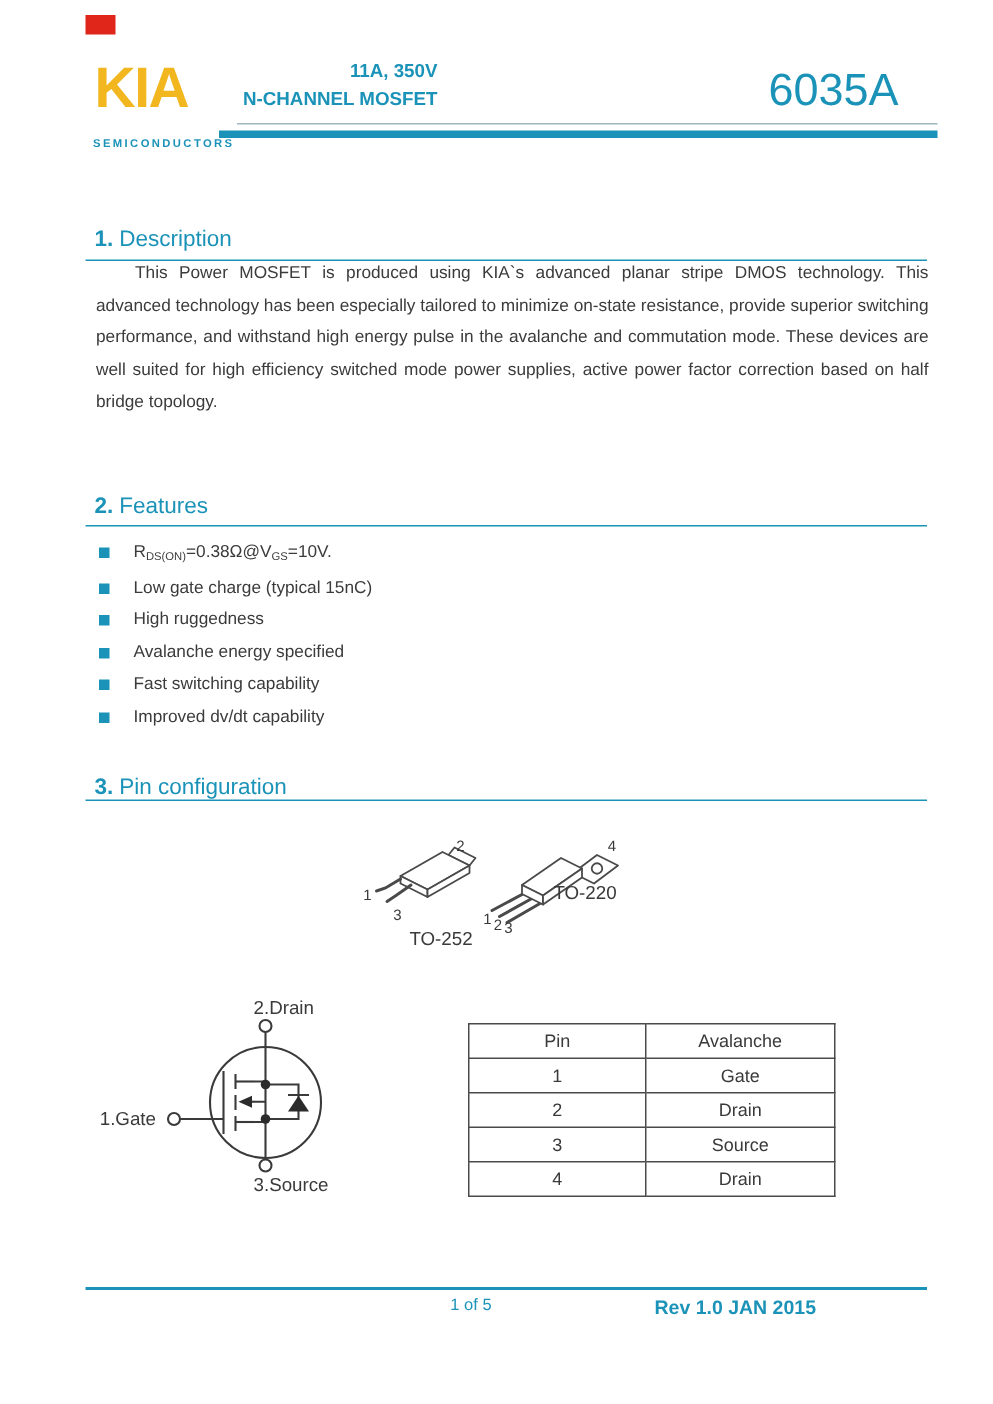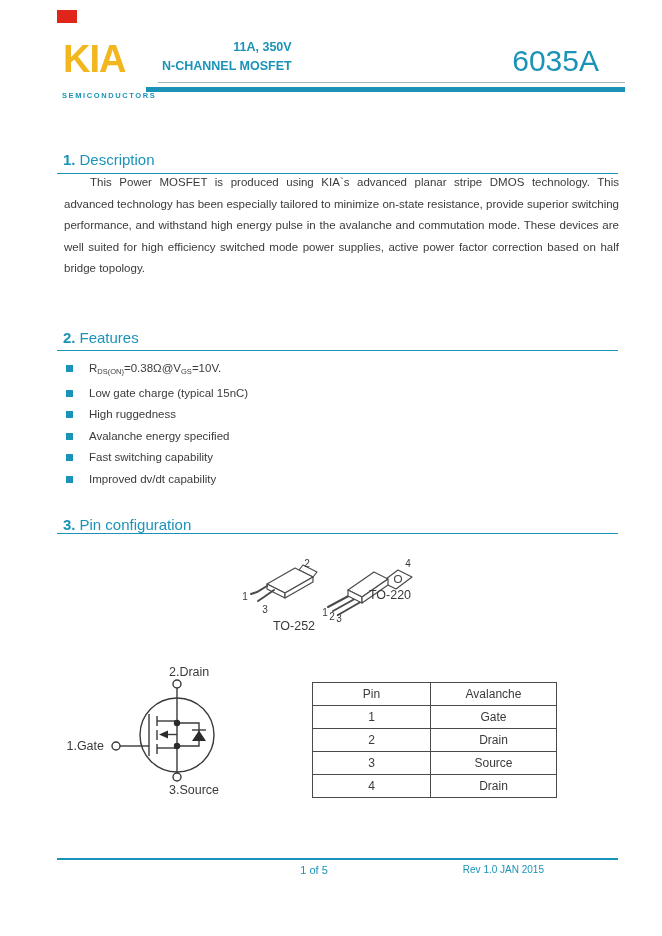--- a/index.html
+++ b/index.html
@@ -53,21 +53,21 @@
   .pin-table { position:absolute; left:312px; top:682px; border-collapse:collapse; }
   .pin-table td { border:1px solid #4a4a4a; font-size:12px; color:#3a3a3a;
                   text-align:center; vertical-align:middle; height:23px; }
   .pin-table td.c1 { width:118px; }
   .pin-table td.c2 { width:126px; }
 
   
   .foot-line { position:absolute; left:57px; top:858px; width:561px; height:2px; background:#1b93b8; }
   .foot-page { position:absolute; left:57px; top:864px; width:514px; text-align:center;
                font-size:11px; font-weight:normal; color:#1b93b8; }
-  .foot-rev  { position:absolute; right:92px; top:864px; font-size:10px; font-weight:normal; color:#1b93b8; }
+  .foot-rev  { position:absolute; right:92px; top:864px; font-size:13px; font-weight:bold; color:#1b93b8; }
 </style>
 </head>
 <body>
 
 <div class="page">
 
   <div class="red-marker"></div>
   <div class="logo-text">KIA</div>
   <div class="logo-sub">SEMICONDUCTORS</div>
   <div class="hdr-subtitle">

